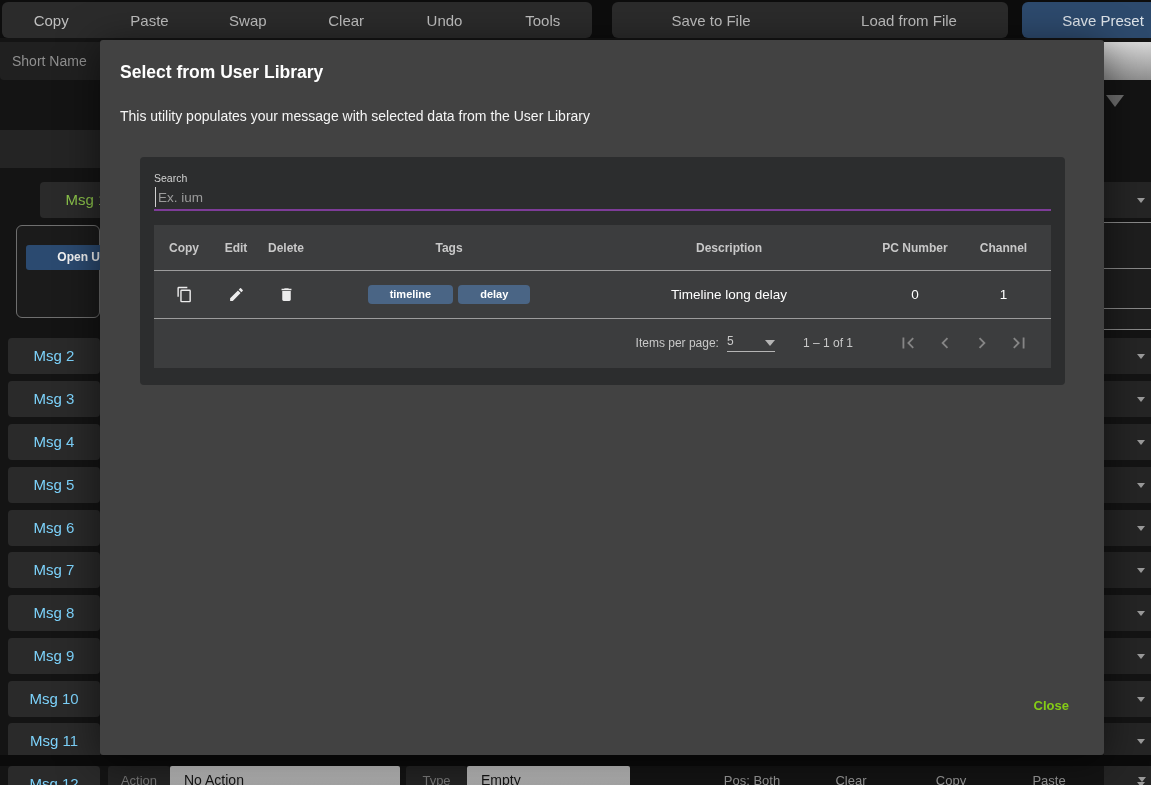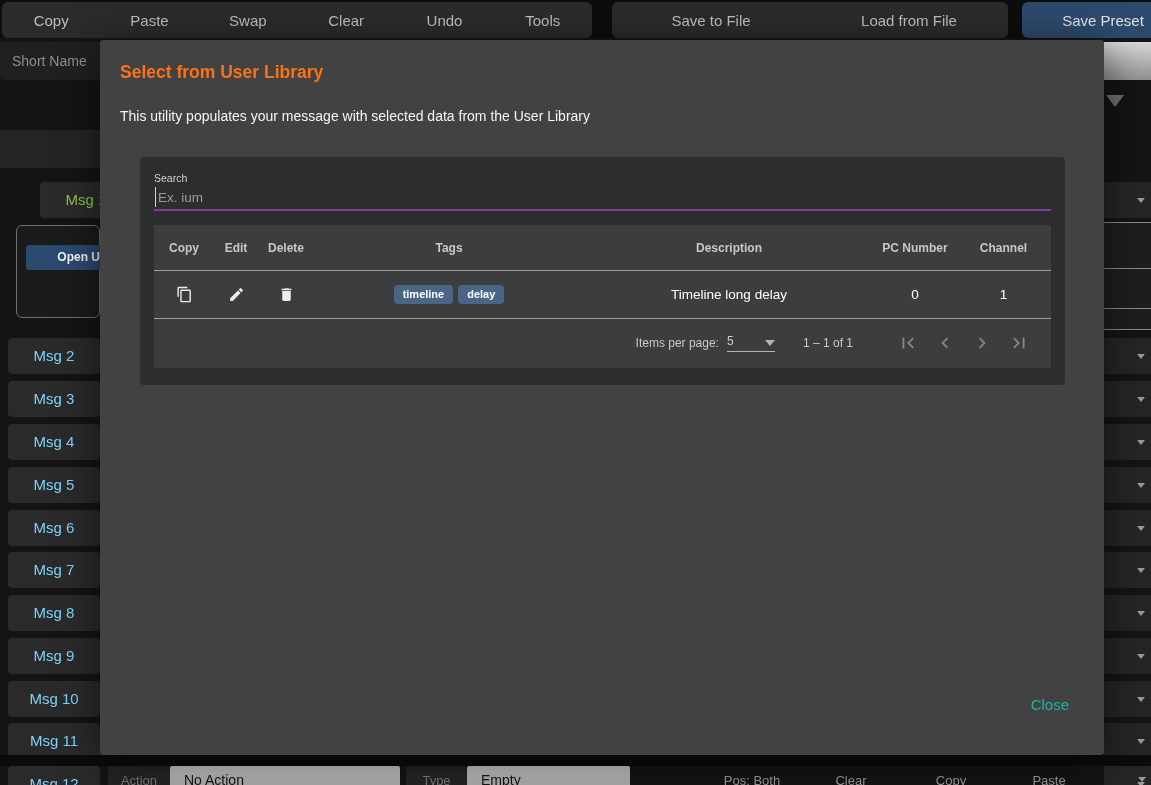--- a/index.html
+++ b/index.html
@@ -57,53 +57,53 @@
     color:#141414; font-size:14px; line-height:29px; padding-left:14px; z-index:1; border-radius:2px 2px 0 0; }
   .bb-text { position:absolute; top:766px; height:29px; color:#9a9a9a; font-size:13px;
     line-height:29px; text-align:center; z-index:1; }
   .bb-caret { position:absolute; left:1138px; top:777px; width:0; height:0;
     border-left:4px solid transparent; border-right:4px solid transparent;
     border-top:5px solid #9a9a9a; z-index:1; }
 
   
   .modal { position:absolute; left:100px; top:40px; width:1004px; height:715px; background:#424242;
     border-radius:3px; box-shadow:0 6px 40px rgba(0,0,0,.55); z-index:10; }
-  .modal-title { position:absolute; left:20px; top:22px; color:#f97316; font-size:17.5px; font-weight:bold; }
+  .modal-title { position:absolute; left:20px; top:22px; color:#ffffff; font-size:17.5px; font-weight:bold; }
   .modal-subtitle { position:absolute; left:20px; top:68px; color:#f5f5f5; font-size:14px; }
   .card { position:absolute; left:40px; top:117px; width:925px; height:228px; background:#2c2d2e; border-radius:4px; }
   .search-label { position:absolute; left:14px; top:15px; color:#d2d2d2; font-size:10.5px; }
   .search-input { position:absolute; left:15px; top:30px; width:895px; height:20px; background:transparent;
     border:none; outline:none; color:#e6e6e6; font-size:13.5px; font-family:"Liberation Sans",sans-serif;
     border-left:1.5px solid #d0d0d0; padding-left:2px; }
   .search-input::placeholder { color:#9b9b9b; opacity:1; }
   .search-underline { position:absolute; left:14px; top:52px; width:897px; height:2px;
     background:var(--accent-purple,#7d3c98); }
 
   .lib-table { position:absolute; left:14px; top:68px; width:897px; height:143px; background:#3c3d3e; }
   .lib-row { display:grid; grid-template-columns:60px 44px 56px 270px 290px 82px 95px; align-items:center; }
   .lib-head { height:46px; border-bottom:1px solid #9c9c9c; }
   .lib-head .cell { color:#c8c8c8; font-size:12px; font-weight:bold; text-align:center; }
   .lib-data { height:48px; border-bottom:1px solid #9c9c9c; }
   .lib-data .cell { text-align:center; color:#fff; font-size:13.5px; }
   .icon-btn { display:inline-flex; align-items:center; justify-content:center; width:28px; height:28px; color:#ececec; }
   .tags-cell { display:flex; justify-content:center; gap:5px; }
   .tag-chip { background:var(--tag-chip,#4a6585); color:#fff; font-size:11px; font-weight:bold;
-    border-radius:4px; padding:4px 9px; line-height:1; }
+    border-radius:4px; padding:4px 22px; line-height:1; }
 
   .paginator { height:47px; display:flex; align-items:center; justify-content:flex-end;
     padding-right:14px; color:#c9c9c9; font-size:12px; }
   .ipp-label { margin-right:8px; }
   .ipp-select { width:48px; display:flex; align-items:flex-end; justify-content:space-between;
     border-bottom:1px solid #b5b5b5; padding-bottom:3px; margin-right:28px; }
   .ipp-caret { width:0; height:0; border-left:5px solid transparent; border-right:5px solid transparent;
     border-top:6px solid #b5b5b5; margin-bottom:2px; }
   .range-label { margin-right:36px; }
   .pg-btn { width:37px; height:36px; display:flex; align-items:center; justify-content:center; color:#858585; }
 
-  .close-btn { position:absolute; right:35px; bottom:42px; color:#14b8a6; font-size:15px; font-weight:normal; }
+  .close-btn { position:absolute; right:35px; bottom:42px; color:#84cc16; font-size:13px; font-weight:bold; }
 </style>
 </head>
 <body>
 
 <div id="screen">
 
   <div class="topbar-bg"></div>
   <div class="tb-group tb-group1">
     <div class="tb-btn">Copy</div>
     <div class="tb-btn">Paste</div>

